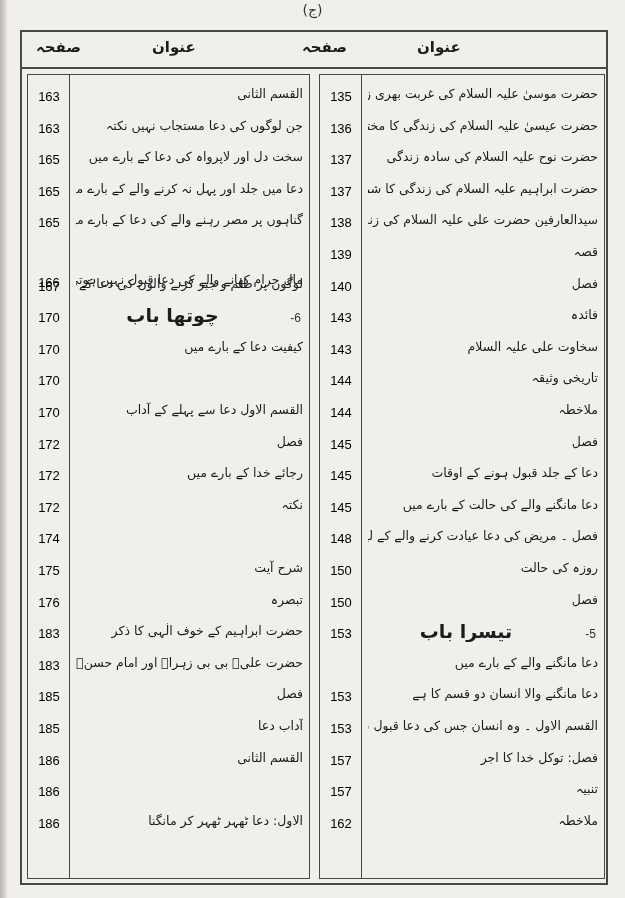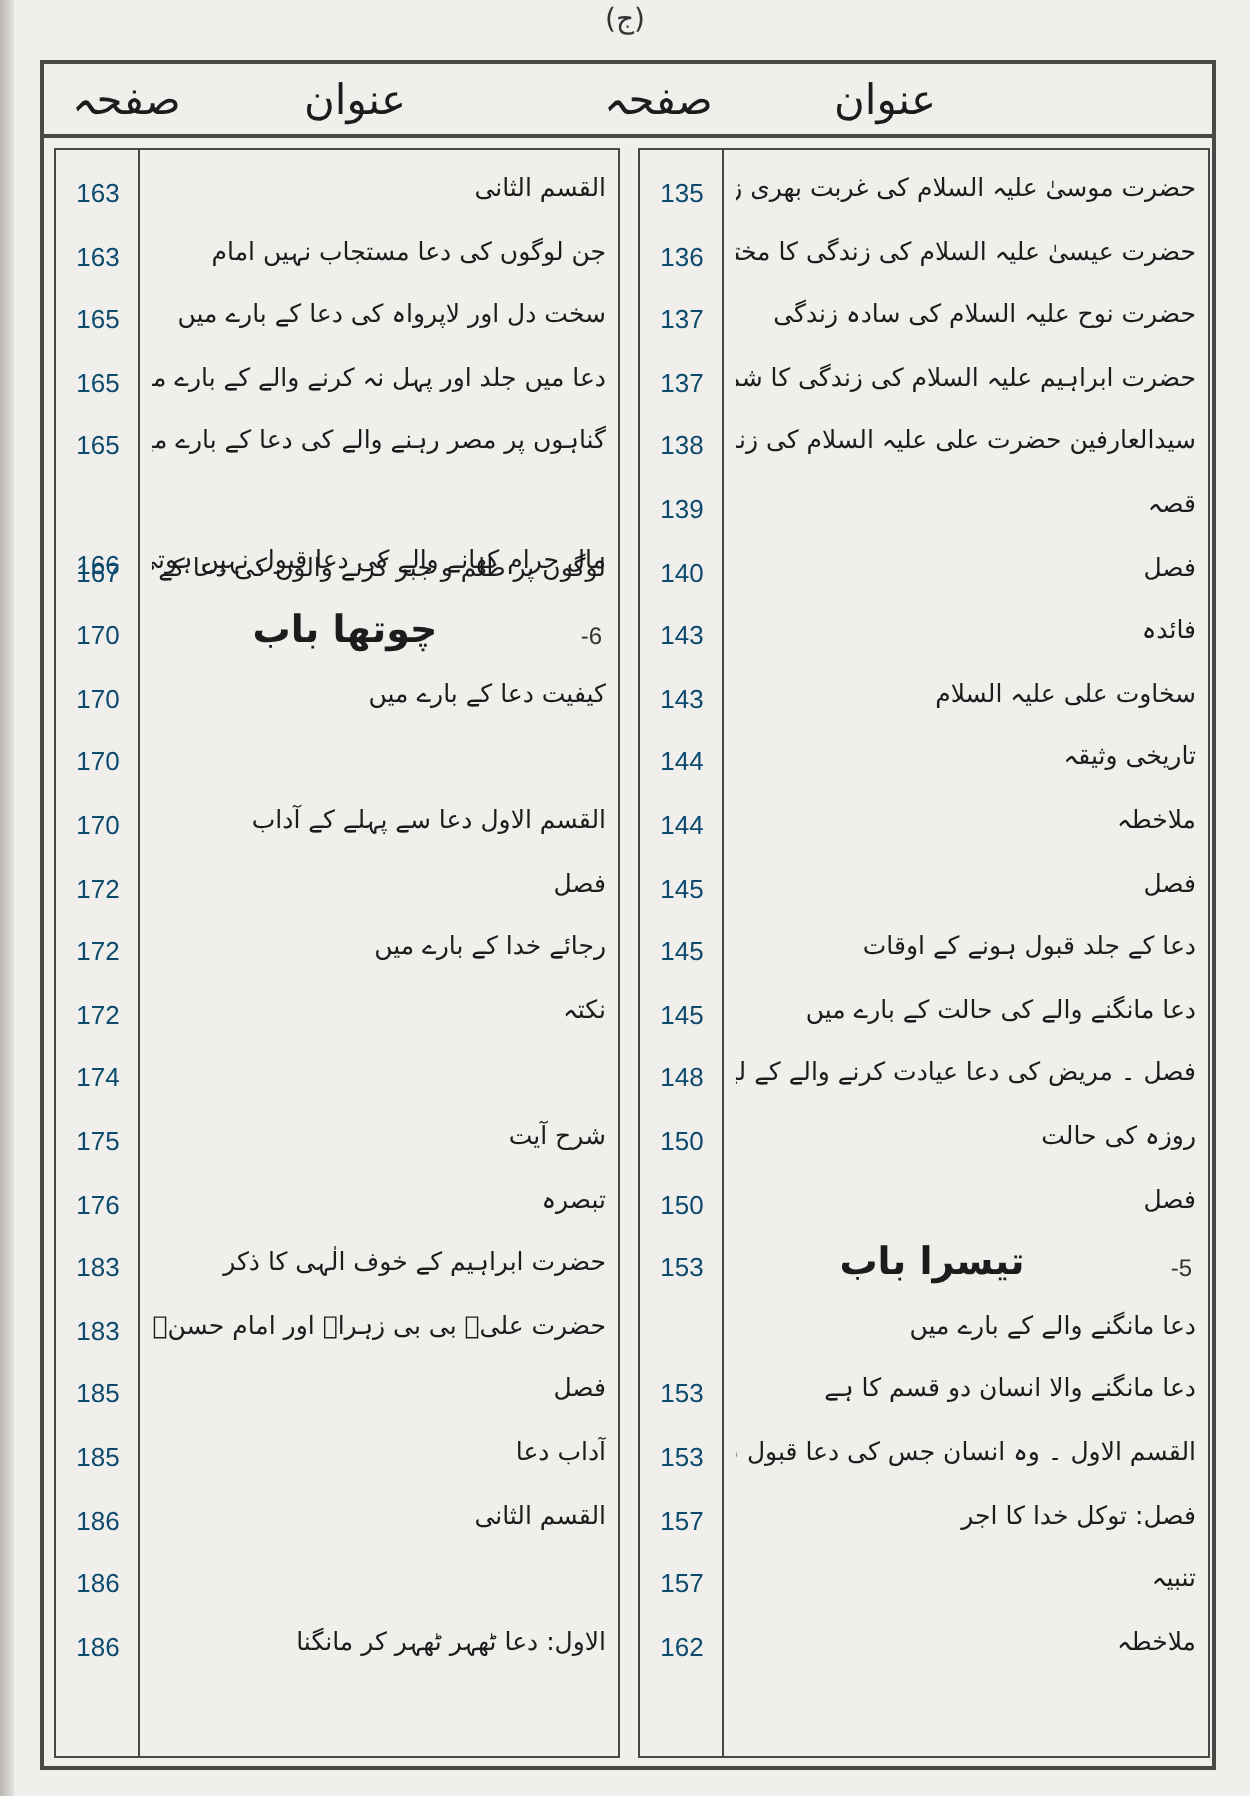--- a/index.html
+++ b/index.html
@@ -21,39 +21,39 @@
   .frame {
     position: absolute; left: 20px; top: 30px; width: 588px; height: 855px;
     border: 2px solid #4a4846; box-sizing: border-box;
   }
   .header {
     position: absolute; left: 0; top: 0; width: 100%; height: 37px;
     border-bottom: 2px solid #4a4846; box-sizing: border-box;
     direction: ltr;
   }
   .hdr {
-    position: absolute; top: 6px; font-size: 21px; font-weight: normal;
+    position: absolute; top: 6px; font-size: 15px; font-weight: bold;
     direction: rtl; font-family: "DejaVu Sans", sans-serif;
   }
   .panel {
     position: absolute; top: 42px; height: 805px;
     border: 1.5px solid #4a4846; box-sizing: border-box;
   }
   .panel.left { left: 5px; width: 283px; }
   .panel.right { left: 297px; width: 286px; }
   .page-col {
     position: absolute; top: 0; left: 0; width: 42px; height: 100%;
     border-right: 1px solid #4a4846; box-sizing: border-box;
   }
   .rows { position: absolute; top: 0; left: 0; width: 100%; }
   .row { position: absolute; left: 0; width: 100%; height: 30px; }
   .num {
     position: absolute; left: 0; width: 42px; text-align: center;
     font-family: "Liberation Sans", sans-serif; font-size: 13px;
-    color: #0c4a6e; top: 6px;
+    color: #000000; top: 6px;
   }
   .title {
     position: absolute; right: 6px; left: 48px; top: 3px;
     direction: rtl; text-align: right;
     font-family: "DejaVu Sans", sans-serif; font-size: 12.5px;
     white-space: nowrap; overflow: hidden;
   }
   .title.chapter { font-size: 19px; font-weight: bold; text-align: center; right: 40px; top: 0; }
   .chap-num {
     position: absolute; right: 8px; top: 7px;
@@ -76,21 +76,21 @@
 
   <div class="panel left">
     <div class="page-col"></div>
     <div class="rows" id="left-rows">
         <div class="row" style="top: 8px;">
           <span class="num">163</span>
           <span class="title">القسم الثانی</span>
         </div>
         <div class="row" style="top: 39.6px;">
           <span class="num">163</span>
-          <span class="title">جن لوگوں کی دعا مستجاب نہیں امام</span>
+          <span class="title">جن لوگوں کی دعا مستجاب نہیں نکتہ</span>
         </div>
         <div class="row" style="top: 71.2px;">
           <span class="num">165</span>
           <span class="title">سخت دل اور لاپرواہ کی دعا کے بارے میں</span>
         </div>
         <div class="row" style="top: 102.8px;">
           <span class="num">165</span>
           <span class="title">دعا میں جلد اور پہل نہ کرنے والے کے بارے میں</span>
         </div>
         <div class="row" style="top: 134.4px;">

